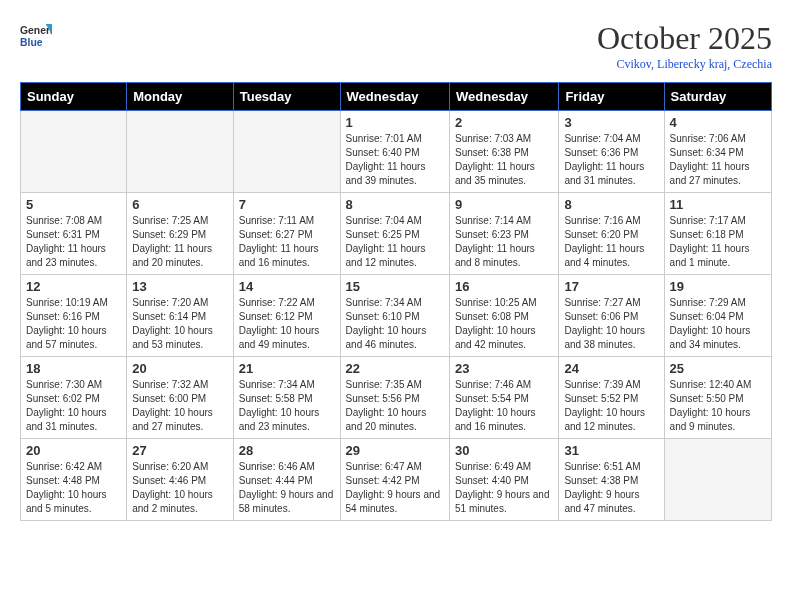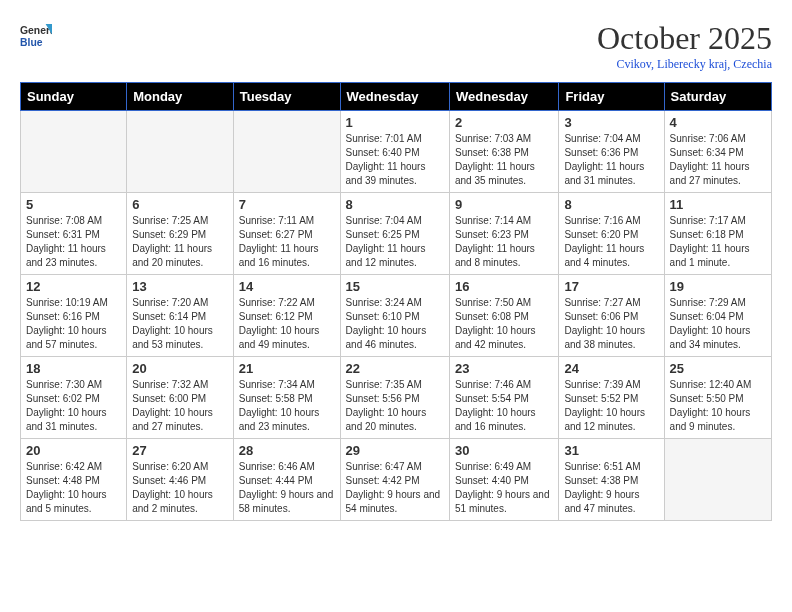--- a/index.html
+++ b/index.html
@@ -209,28 +209,28 @@
         </td>
         <td>
           <span class="day-num">14</span>
           <div class="day-info">Sunrise: 7:22 AM
 Sunset: 6:12 PM
 Daylight: 10 hours
 and 49 minutes.</div>
         </td>
         <td>
           <span class="day-num">15</span>
-          <div class="day-info">Sunrise: 3:24 AM
+          <div class="day-info">Sunrise: 7:34 AM
 Sunset: 6:10 PM
 Daylight: 10 hours
 and 46 minutes.</div>
         </td>
         <td>
           <span class="day-num">16</span>
-          <div class="day-info">Sunrise: 7:50 AM
+          <div class="day-info">Sunrise: 10:25 AM
 Sunset: 6:08 PM
 Daylight: 10 hours
 and 42 minutes.</div>
         </td>
         <td>
           <span class="day-num">17</span>
           <div class="day-info">Sunrise: 7:27 AM
 Sunset: 6:06 PM
 Daylight: 10 hours
 and 38 minutes.</div>

